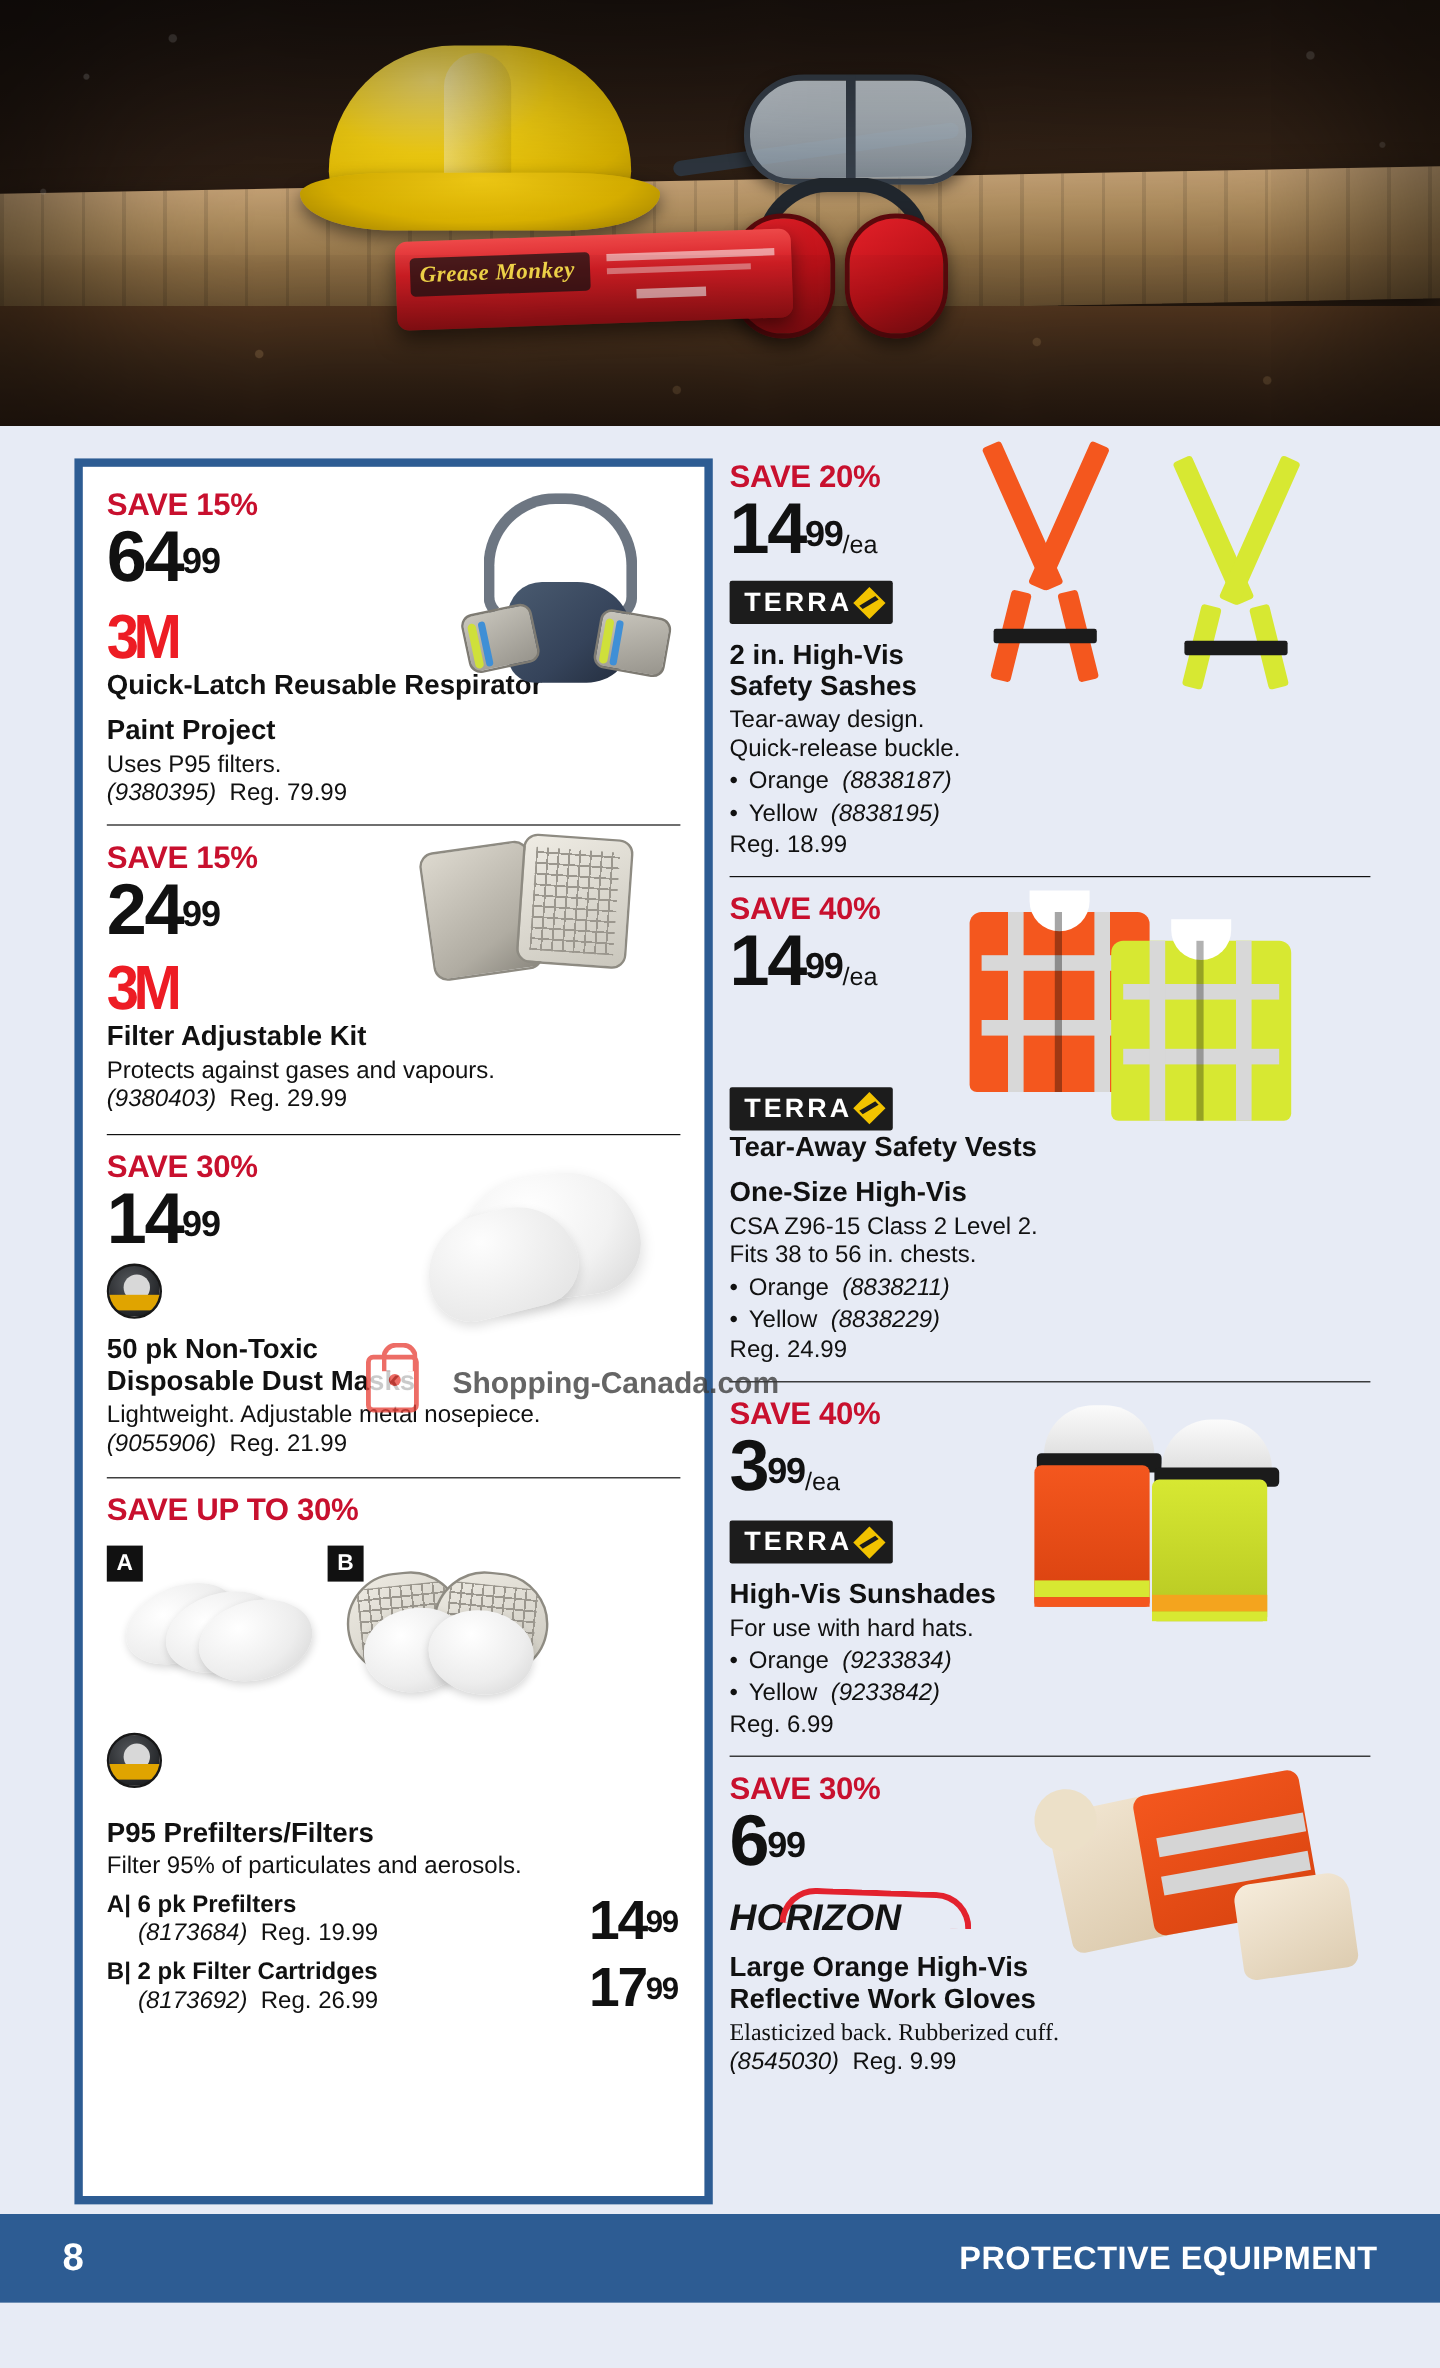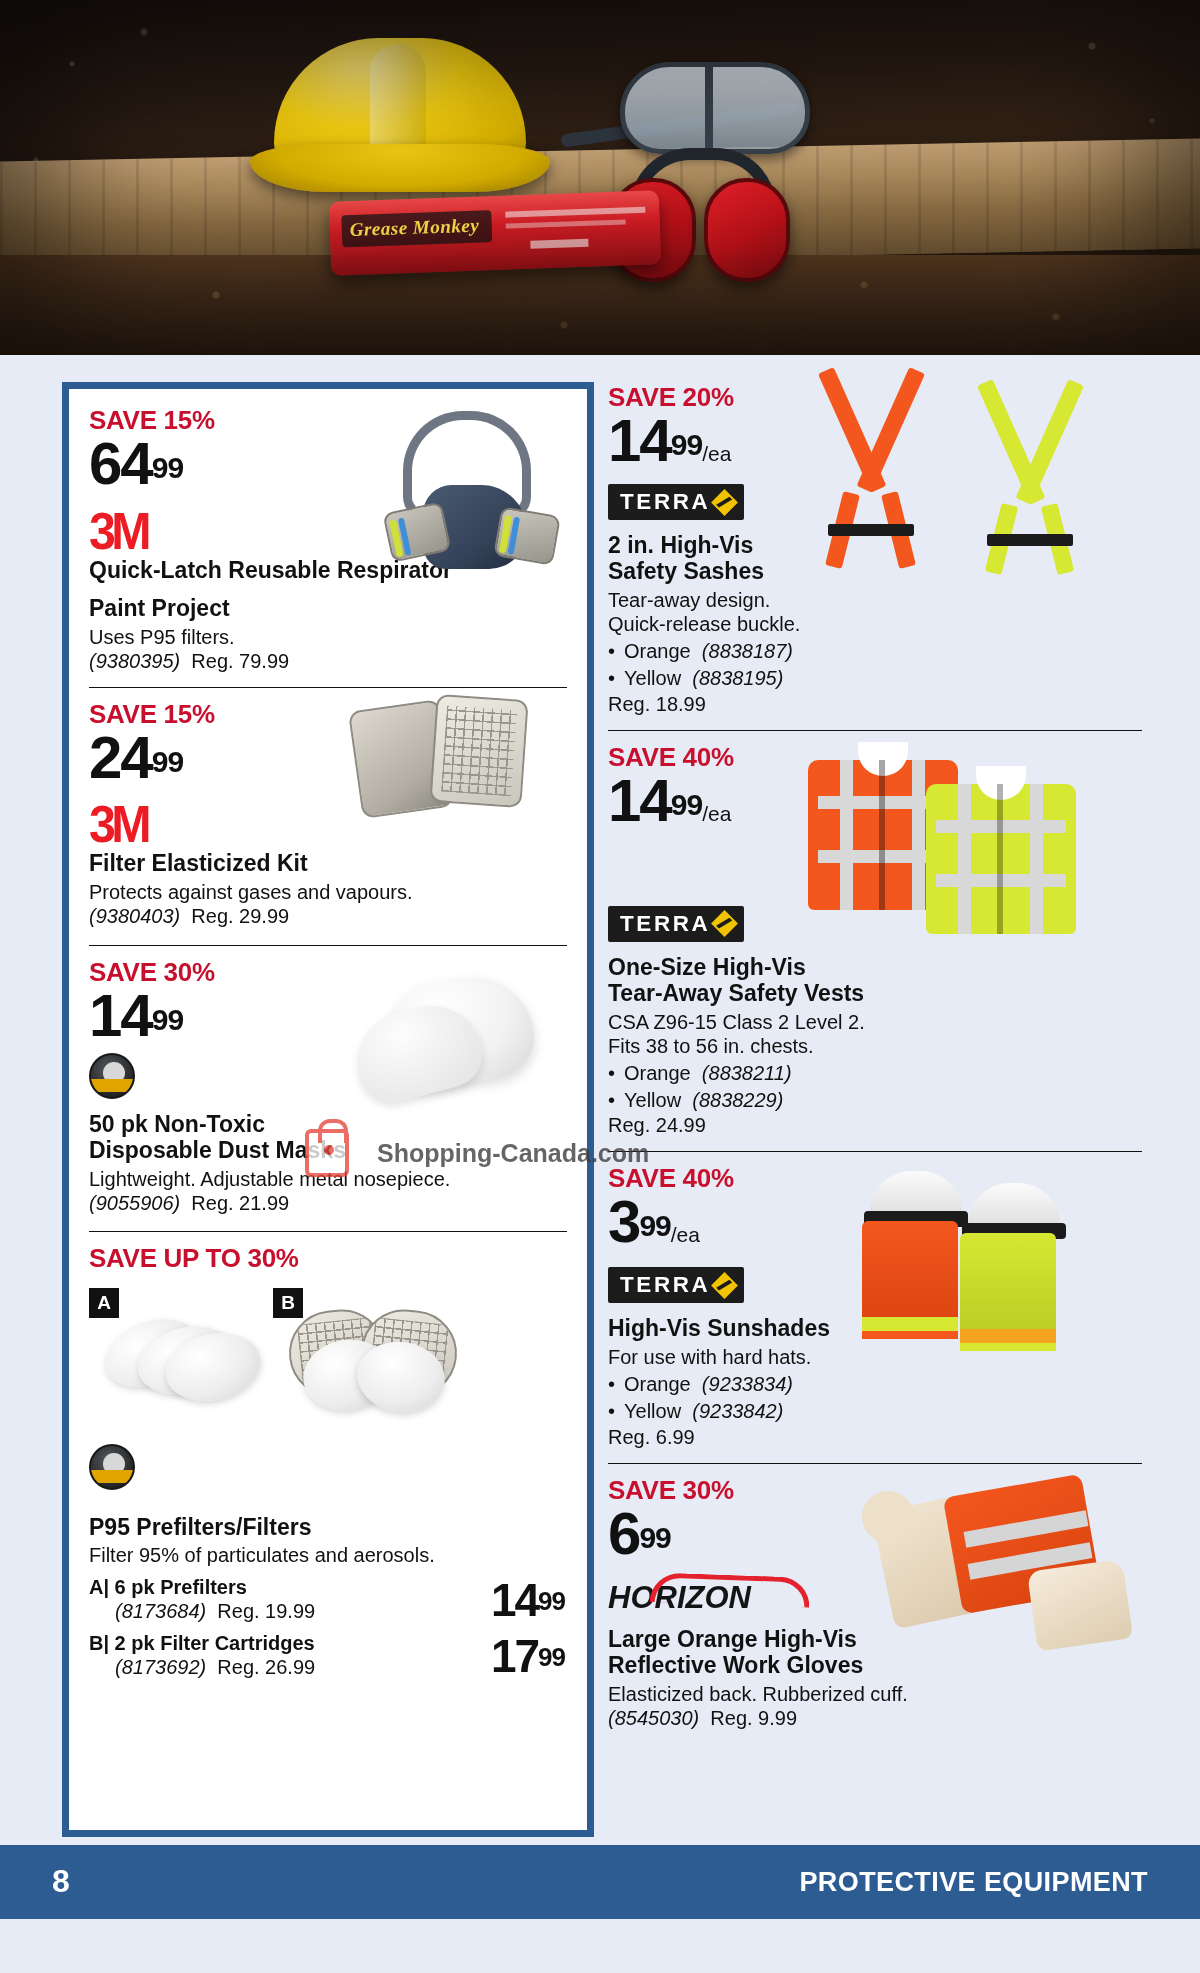--- a/index.html
+++ b/index.html
@@ -254,21 +254,21 @@
         </div>
         <hr class="rule" style="margin-top:14px;">
       </div>
 
       <div style="position:relative;padding:0 20px 0 20px;">
         <div class="save">SAVE 15%</div>
         <div class="price" style="margin-top:3px;">
           <span class="d">24</span><span class="c">99</span>
         </div>
         <div class="logo3m" style="margin-top:14px;">3M</div>
-        <div class="ptitle">Filter Elasticized Kit</div>
+        <div class="ptitle">Filter Adjustable Kit</div>
         <div class="pdesc" style="margin-top:4px;">Protects against gases and vapours.</div>
         <div class="pdesc">
           <span class="sku">(9380403)</span>
           &nbsp;<span>Reg. 29.99</span>
         </div>
         <div class="imgbox" style="left:278px;top:-10px;width:220px;height:160px;">
           <div class="cart-blk" style="left:8px;top:16px;transform:rotate(-8deg);"></div>
           <div class="cart-grid" style="left:86px;top:8px;transform:rotate(4deg);"></div>
         </div>
         <hr class="rule" style="margin-top:17px;">
@@ -399,22 +399,22 @@
         <div class="save">SAVE 40%</div>
         <div class="price" style="margin-top:3px;">
           <span class="d">14</span><span class="c">99</span><span class="ea">/ea</span>
         </div>
         <div style="margin-top:80px;">
           <span class="terra">
               <span class="terra-t">TERRA</span>
               <span class="terra-d"></span>
             </span>
         </div>
+        <div class="ptitle">Tear-Away Safety Vests</div>
         <div class="ptitle" style="margin-top:12px;">One-Size High-Vis</div>
-        <div class="ptitle">Tear-Away Safety Vests</div>
         <div class="pdesc" style="margin-top:4px;">CSA Z96-15 Class 2 Level 2.</div>
         <div class="pdesc">Fits 38 to 56 in. chests.</div>
         <ul class="pbul" style="margin-top:2px;">
           <li><span>Orange</span>&nbsp;&nbsp;<span class="sku">(8838211)</span></li>
           <li><span>Yellow</span>&nbsp;&nbsp;<span class="sku">(8838229)</span></li>
         </ul>
         <div class="pdesc">Reg. 24.99</div>
 
         <div class="imgbox" style="left:190px;top:-6px;width:340px;height:220px;">
 
@@ -487,21 +487,21 @@
           <span class="d">6</span><span class="c">99</span>
         </div>
         <div style="margin-top:12px;">
           <span class="horizon">
             <span class="horizon-arc"></span>
             <span class="horizon-t">HORIZON</span>
           </span>
         </div>
         <div class="ptitle" style="margin-top:10px;">Large Orange High-Vis</div>
         <div class="ptitle">Reflective Work Gloves</div>
-        <div class="pdesc" style="margin-top:4px;">Elasticized back. Rubberized cuff.</div>
+        <div class="pdesc" style="margin-top:4px;font-family:Liberation Serif, serif;">Elasticized back. Rubberized cuff.</div>
         <div class="pdesc">
           <span class="sku">(8545030)</span>
           &nbsp;<span>Reg. 9.99</span>
         </div>
 
         <div class="imgbox" style="left:248px;top:-6px;width:290px;height:190px;">
           <div class="glovebody" style="left:26px;top:30px;width:130px;height:118px;background:linear-gradient(160deg,#f2e6d2,#d9c7a9);transform:rotate(-12deg);"></div>
           <div style="position:absolute;left:96px;top:16px;width:140px;height:118px;background:linear-gradient(160deg,#F4571E,#d8430f);border-radius:10px;transform:rotate(-10deg);"></div>
           <div style="position:absolute;left:108px;top:52px;width:124px;height:16px;background:#d5d5d5;transform:rotate(-10deg);"></div>
           <div style="position:absolute;left:112px;top:84px;width:124px;height:16px;background:#d5d5d5;transform:rotate(-10deg);"></div>

